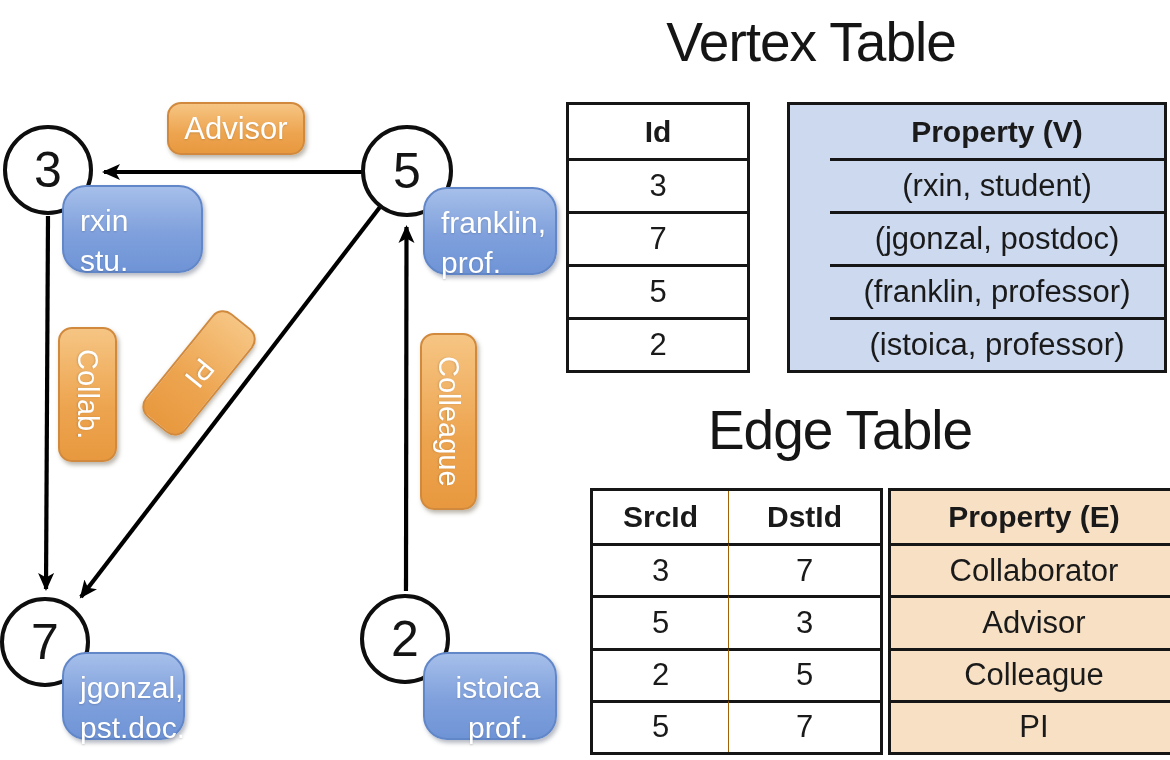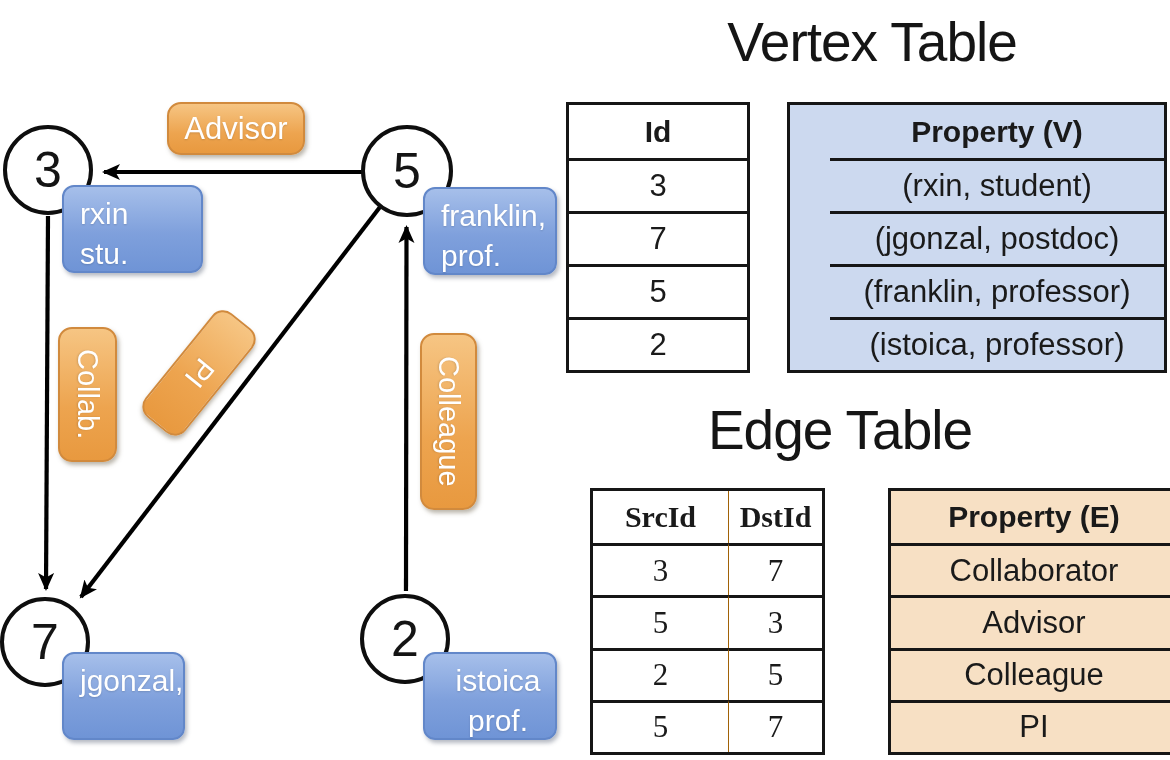--- a/index.html
+++ b/index.html
@@ -3,41 +3,41 @@
 <meta charset="utf-8">
 <style>
   html,body{margin:0;padding:0;background:#fff;}
   .stage{position:relative;width:1170px;height:760px;overflow:hidden;background:#ffffff;
          font-family:"Liberation Sans", sans-serif;}
 
   
   .big-title{position:absolute;color:#151515;font-size:55px;font-weight:normal;
              text-align:center;letter-spacing:-1px;white-space:nowrap;}
   #pg-title{left:15px;top:12px;width:540px;}
-  #vt-title{left:627px;top:10px;width:490px;}
+  #vt-title{left:566px;top:10px;width:490px;}
   #et-title{left:593px;top:398px;width:494px;}
 
   
   #edges{position:absolute;left:0;top:0;z-index:1;}
 
   
   .vcircle{position:absolute;z-index:3;background:#ffffff;border:4px solid #0e0e0e;
            border-radius:50%;display:flex;align-items:center;justify-content:center;
            font-size:50px;color:#141414;box-sizing:border-box;}
   #circle-3{left:3px;  top:125px;width:90px;height:90px;}
   #circle-5{left:361px;top:125px;width:92px;height:92px;}
   #circle-7{left:0px;  top:597px;width:90px;height:90px;}
   #circle-2{left:360px;top:594px;width:90px;height:90px;}
 
   
-  .nodebox{position:absolute;z-index:4;border-radius:12px;color:#fff;
+  .nodebox{position:absolute;z-index:4;border-radius:24px;color:#fff;
            background:linear-gradient(180deg,#a6bfea 0%,#7fa0dc 55%,#6f94d6 100%);
            border:2px solid #6287c9;box-sizing:border-box;
            box-shadow:2px 3px 4px rgba(90,100,120,0.45);
-           font-size:30px;line-height:40px;padding:7px 0 0 16px;
+           font-size:30px;line-height:40px;padding:14px 0 0 16px;
            text-shadow:0 1px 2px rgba(0,0,0,0.15);}
   #box-rxin    {left:62px; top:185px;width:141px;height:88px;}
   #box-franklin{left:423px;top:187px;width:134px;height:88px;}
   #box-jgonzal {left:62px; top:652px;width:123px;height:88px;}
   #box-istoica {left:423px;top:652px;width:134px;height:88px;text-align:center;}
 
   
   .edgelabel{position:absolute;z-index:2;border-radius:14px;color:#fff;
              background:linear-gradient(180deg,#f6c583 0%,#eda44f 60%,#e8993f 100%);
              border:2px solid #d18a3d;box-sizing:border-box;
@@ -55,22 +55,22 @@
   .cell{display:flex;align-items:center;justify-content:center;
         font-size:31px;color:#1a1a1a;white-space:nowrap;}
   .hdr{font-weight:bold;font-size:30px;}
   .bt{border-top:3px solid #161616;}
   .bl{border-left:1px solid #a16207;}
 
   #vt-id  {left:566px;top:102px;width:184px;height:271px;background:#fff;
            grid-template-rows:repeat(5,1fr);}
   #vt-prop{left:787px;top:102px;width:380px;height:271px;background:#ccd9ef;
            grid-template-rows:repeat(5,1fr);padding-left:40px;}
-  #et-left{left:590px;top:488px;width:235px;height:267px;background:#fff;
-           grid-template-columns:135px 1fr;grid-template-rows:repeat(5,1fr);font-family:Liberation Serif, serif;}
+  #et-left{left:590px;top:488px;width:293px;height:267px;background:#fff;
+           grid-template-columns:135px 1fr;grid-template-rows:repeat(5,1fr);}
   #et-prop{left:888px;top:488px;width:292px;height:267px;background:#f7e0c4;
            grid-template-rows:repeat(5,1fr);}
 </style>
 </head>
 <body>
 
 <div class="stage">
 
   <div class="big-title" id="vt-title">Vertex Table</div>
   <div class="big-title" id="et-title">Edge Table</div>
@@ -103,20 +103,21 @@
   <div class="nodebox" id="box-rxin">
     <div>rxin</div>
     <div>stu.</div>
   </div>
   <div class="nodebox" id="box-franklin">
     <div>franklin,</div>
     <div>prof.</div>
   </div>
   <div class="nodebox" id="box-jgonzal">
     <div>jgonzal,</div>
+    <div>pst.doc.</div>
   </div>
   <div class="nodebox" id="box-istoica">
     <div>istoica</div>
     <div>prof.</div>
   </div>
 
   <div class="edgelabel" id="label-advisor">
     <span>Advisor</span>
   </div>
   <div class="edgelabel" id="label-collab">

